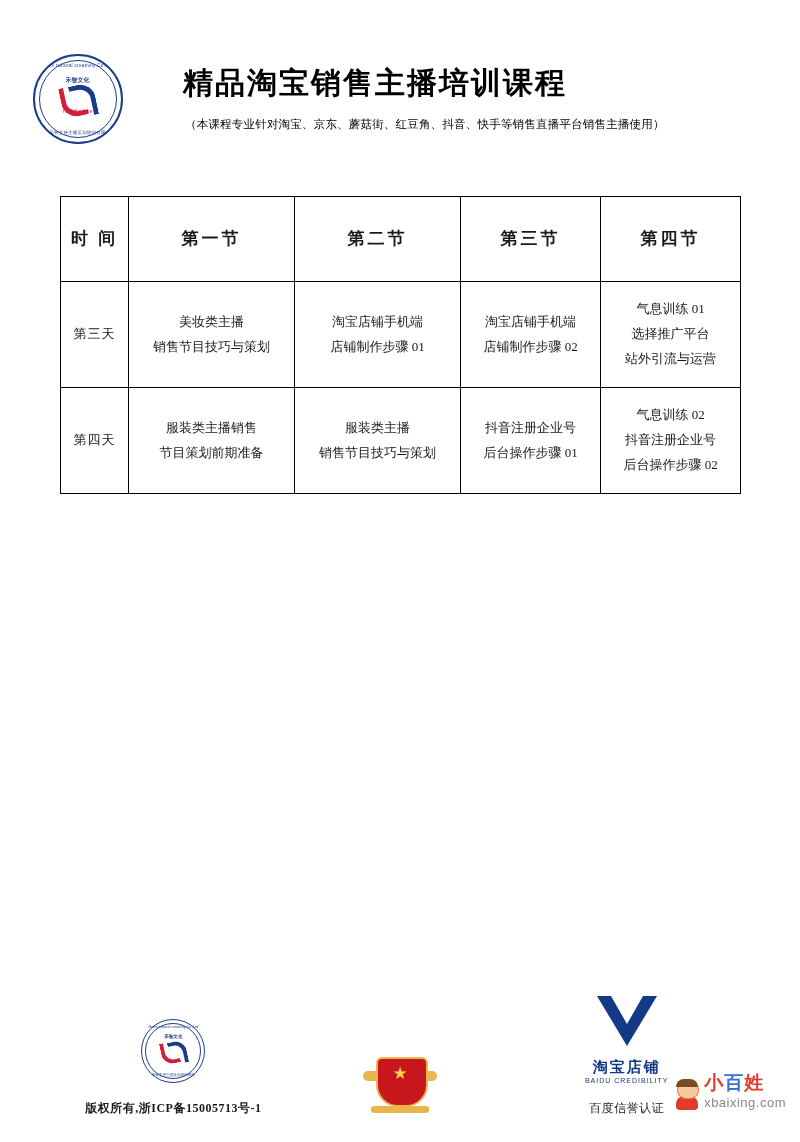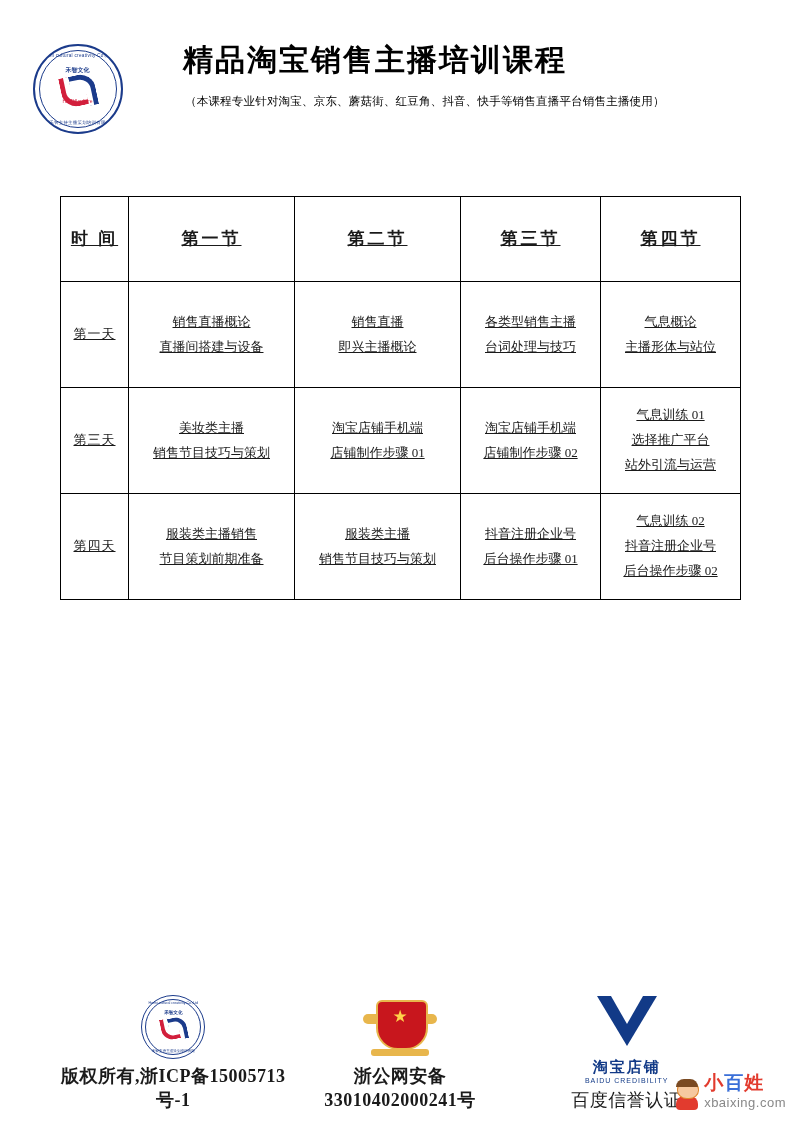--- a/index.html
+++ b/index.html
@@ -12,21 +12,21 @@
     background: #ffffff;
     font-family: "Liberation Serif", "DejaVu Serif", serif;
     color: #1a1a1a;
     position: relative;
     overflow: hidden;
   }
 
   
   .header {
     display: flex;
-    align-items: flex-start;
+    align-items: center;
     padding: 42px 12px 0 0;
     position: relative;
     height: 112px;
   }
   .logo-wrap {
     width: 155px;
     display: flex;
     justify-content: center;
     padding-top: 2px;
   }
@@ -115,21 +115,20 @@
     font-size: 11.5px;
     color: #000;
     margin-top: 16px;
     padding-left: 26px;
     letter-spacing: .2px;
   }
 
   
   .table-wrap {
     margin: 42px 60px 0 60px;
-    text-decoration: underline;
   }
   table.schedule {
     width: 680px;
     border-collapse: collapse;
     table-layout: fixed;
   }
   table.schedule td, table.schedule th {
     border: 1px solid #000;
     text-align: center;
     vertical-align: middle;
@@ -176,23 +175,23 @@
     text-align: center;
     width: 230px;
   }
   .badge .mark {
     height: 66px;
     display: flex;
     align-items: center;
     justify-content: center;
   }
   .badge .caption {
-    font-size: 18px;
+    font-size: 12px;
     font-weight: bold;
-    margin-top: 4px;
+    margin-top: 16px;
     letter-spacing: .5px;
   }
   .badge .caption.plain { font-weight: normal; }
 
   
   .seal-sm {
     width: 62px; height: 62px;
     border-radius: 50%;
     border: 1.5px solid #1b3b8b;
     position: relative;
@@ -391,39 +390,20 @@
       <tr>
         <th>时 间</th>
         <th>第一节</th>
         <th>第二节</th>
         <th>第三节</th>
         <th>第四节</th>
       </tr>
     </thead>
     <tbody>
         <tr>
-          <td class="daycol">第一天</td>
-          <td>
-            <span class="cellline">销售直播概论</span>
-            <span class="cellline">直播间搭建与设备</span>
-          </td>
-          <td>
-            <span class="cellline">销售直播</span>
-            <span class="cellline">即兴主播概论</span>
-          </td>
-          <td>
-            <span class="cellline">各类型销售主播</span>
-            <span class="cellline">台词处理与技巧</span>
-          </td>
-          <td>
-            <span class="cellline">气息概论</span>
-            <span class="cellline">主播形体与站位</span>
-          </td>
-        </tr>
-        <tr>
           <td class="daycol">第三天</td>
           <td>
             <span class="cellline">美妆类主播</span>
             <span class="cellline">销售节目技巧与策划</span>
           </td>
           <td>
             <span class="cellline">淘宝店铺手机端</span>
             <span class="cellline">店铺制作步骤 01</span>
           </td>
           <td>
@@ -482,21 +462,20 @@
     <div class="badge">
       <div class="mark">
         <div class="police">
           <div class="wingL"></div>
           <div class="wingR"></div>
           <div class="shield"></div>
           <div class="star">★</div>
           <div class="base"></div>
         </div>
       </div>
-      <div class="caption">浙公网安备 33010402000241号</div>
     </div>
 
     <div class="badge">
       <div class="mark">
         <div style="text-align:center">
           <div class="vmark">
             <div class="v"></div>
             <div class="vin"></div>
           </div>
         </div>

